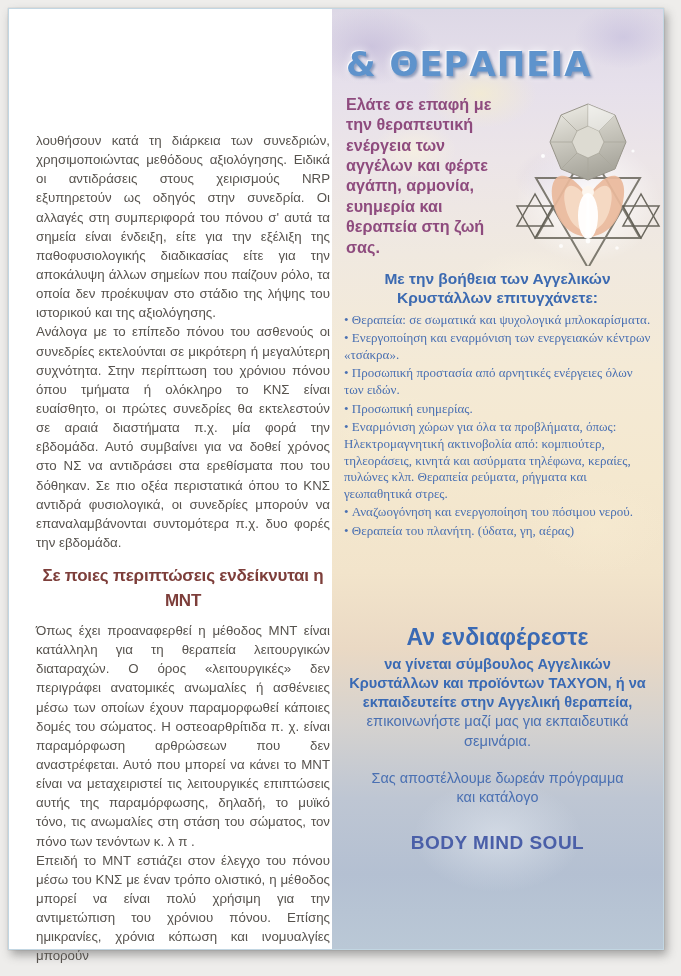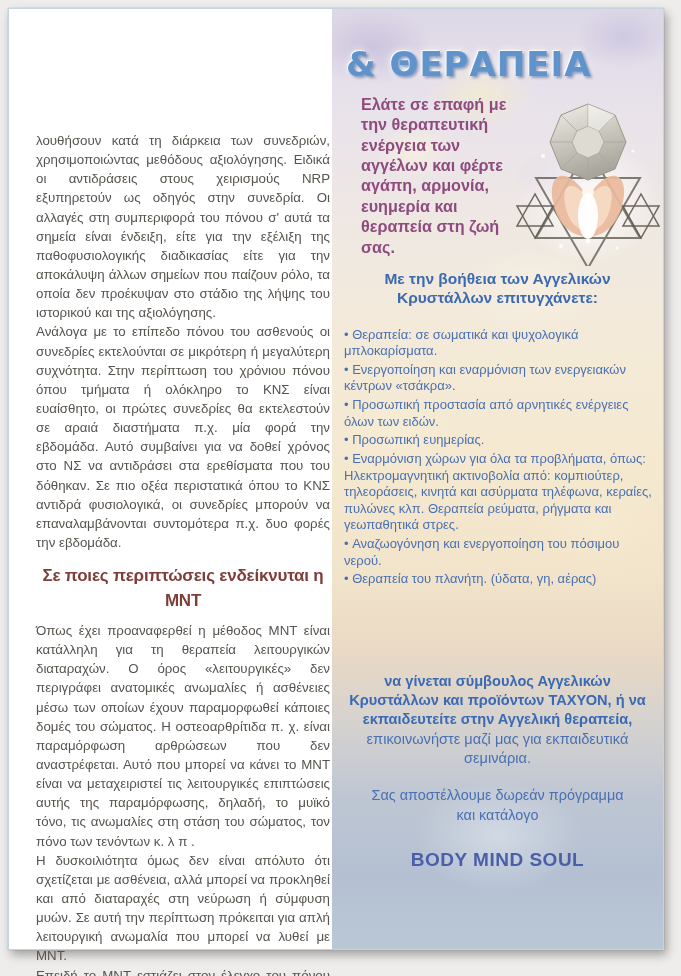--- a/index.html
+++ b/index.html
@@ -53,34 +53,34 @@
   .panel-title {
     margin:36px 0 0 14px;
     font-family:"DejaVu Sans", sans-serif;
     font-size:34px; line-height:1.14; font-weight:bold;
     color:#5e93cc; letter-spacing:1px;
     text-shadow:2px 2px 3px rgba(58,88,140,.55),
                 -1px -1px 0 rgba(255,255,255,.85),
                 0 0 8px rgba(255,255,255,.9);
   }
 
-  .intro-row { display:flex; margin-top:10px; padding-left:29px; }
+  .intro-row { display:flex; margin-top:10px; padding-left:14px; }
   .intro-text {
     width:168px; font-size:16.2px; line-height:1.26; font-weight:bold;
     color:#8e4b7e;
   }
   .crystal-art { width:150px; height:170px; flex:none; margin-top:2px; }
 
   .benefits-heading {
     text-align:center; color:#3c6ab1; font-weight:bold;
     font-size:15.5px; line-height:1.22; margin:4px 8px 0 8px;
   }
   .benefits {
-    margin:19px 0 0 0; padding:0 8px 0 12px;
-    list-style:none; color:#4a70b2; font-size:13px; line-height:1.28;
+    margin:4px 0 0 0; padding:0 8px 0 12px;
+    list-style:none; color:#4a70b2; font-size:13px; line-height:1.28;font-family:Liberation Serif, serif;
   }
   .benefits li { margin-bottom:2px; }
   .benefits li::before { content:"\2022\00a0 "; }
 
   .cta-section { text-align:center; margin-top:84px; }
   .cta-heading { font-size:23px; font-weight:bold; color:#3a6ab4; }
   .cta-text {
     margin:4px auto 0 auto; width:304px;
     font-size:14.6px; line-height:1.32; color:#4a70b2;
   }
@@ -101,21 +101,20 @@
 <body>
 
 <div class="scan-bg">
   <div class="page">
 
     <div class="left-col">
       <p>λουθήσουν κατά τη διάρκεια των συνεδριών, χρησιμοποιώντας μεθόδους αξιολόγησης. Ειδικά οι αντιδράσεις στους χειρισμούς NRP εξυπηρετούν ως οδηγός στην συνεδρία. Οι αλλαγές στη συμπεριφορά του πόνου σ' αυτά τα σημεία είναι ένδειξη, είτε για την εξέλιξη της παθοφυσιολογικής διαδικασίας είτε για την αποκάλυψη άλλων σημείων που παίζουν ρόλο, τα οποία δεν προέκυψαν στο στάδιο της λήψης του ιστορικού και της αξιολόγησης.</p>
       <p>Ανάλογα με το επίπεδο πόνου του ασθενούς οι συνεδρίες εκτελούνται σε μικρότερη ή μεγαλύτερη συχνότητα. Στην περίπτωση του χρόνιου πόνου όπου τμήματα ή ολόκληρο το ΚΝΣ είναι ευαίσθητο, οι πρώτες συνεδρίες θα εκτελεστούν σε αραιά διαστήματα π.χ. μία φορά την εβδομάδα. Αυτό συμβαίνει για να δοθεί χρόνος στο ΝΣ να αντιδράσει στα ερεθίσματα που του δόθηκαν. Σε πιο οξέα περιστατικά όπου το ΚΝΣ αντιδρά φυσιολογικά, οι συνεδρίες μπορούν να επαναλαμβάνονται συντομότερα π.χ. δυο φορές την εβδομάδα.</p>
       <h2 class="article-heading">Σε ποιες περιπτώσεις ενδείκνυται η ΜΝΤ</h2>
       <p>Όπως έχει προαναφερθεί η μέθοδος ΜΝΤ είναι κατάλληλη για τη θεραπεία λειτουργικών διαταραχών. Ο όρος «λειτουργικές» δεν περιγράφει ανατομικές ανωμαλίες ή ασθένειες μέσω των οποίων έχουν παραμορφωθεί κάποιες δομές του σώματος.  Η οστεοαρθρίτιδα π. χ. είναι παραμόρφωση αρθρώσεων που δεν αναστρέφεται. Αυτό που μπορεί να κάνει το ΜΝΤ είναι να μεταχειριστεί τις λειτουργικές επιπτώσεις αυτής της παραμόρφωσης, δηλαδή, το μυϊκό τόνο, τις ανωμαλίες στη στάση του σώματος, τον πόνο των τενόντων κ. λ π .</p>
-      <p>Η δυσκοιλιότητα όμως δεν είναι απόλυτο ότι σχετίζεται με ασθένεια, αλλά μπορεί να προκληθεί και από διαταραχές στη νεύρωση ή σύμφυση μυών. Σε αυτή την περίπτωση πρόκειται για απλή λειτουργική ανωμαλία που μπορεί  να λυθεί με ΜΝΤ.</p>
       <p>Επειδή το ΜΝΤ εστιάζει στον έλεγχο του πόνου μέσω του ΚΝΣ με έναν τρόπο ολιστικό, η μέθοδος μπορεί να είναι πολύ χρήσιμη για την αντιμετώπιση του χρόνιου πόνου. Επίσης ημικρανίες, χρόνια κόπωση και ινομυαλγίες μπορούν</p>
     </div>
 
     <div class="right-panel">
 
       <div class="panel-title">
         <div>&amp; ΘΕΡΑΠΕΙΑ</div>
       </div>
 
       <div class="intro-row">
@@ -195,20 +194,21 @@
         <li>Θεραπεία: σε σωματικά και ψυχολογικά μπλοκαρίσματα.</li>
         <li>Ενεργοποίηση και εναρμόνιση των ενεργειακών κέντρων «τσάκρα».</li>
         <li>Προσωπική προστασία από αρνητικές ενέργειες όλων των ειδών.</li>
         <li>Προσωπική ευημερίας.</li>
         <li>Εναρμόνιση χώρων για όλα τα προβλήματα, όπως: Ηλεκτρομαγνητική ακτινοβολία από: κομπιούτερ, τηλεοράσεις, κινητά και ασύρματα τηλέφωνα, κεραίες, πυλώνες κλπ. Θεραπεία ρεύματα, ρήγματα και γεωπαθητικά στρες.</li>
         <li>Αναζωογόνηση και ενεργοποίηση του πόσιμου νερού.</li>
         <li>Θεραπεία του πλανήτη. (ύδατα, γη, αέρας)</li>
       </ul>
 
       <div class="cta-section">
+        <div class="cta-heading">Αν ενδιαφέρεστε</div>
         <div class="cta-text">
           <span class="cta-bold">να γίνεται σύμβουλος Αγγελικών Κρυστάλλων και προϊόντων ΤΑΧΥΟΝ, ή να εκπαιδευτείτε στην Αγγελική θεραπεία,</span>
           <span> επικοινωνήστε μαζί μας για εκπαιδευτικά σεμινάρια.</span>
         </div>
       </div>
 
       <div class="free-offer">Σας αποστέλλουμε δωρεάν πρόγραμμα και κατάλογο</div>
 
       <div class="brand-block">
         <div>BODY MIND SOUL</div>

